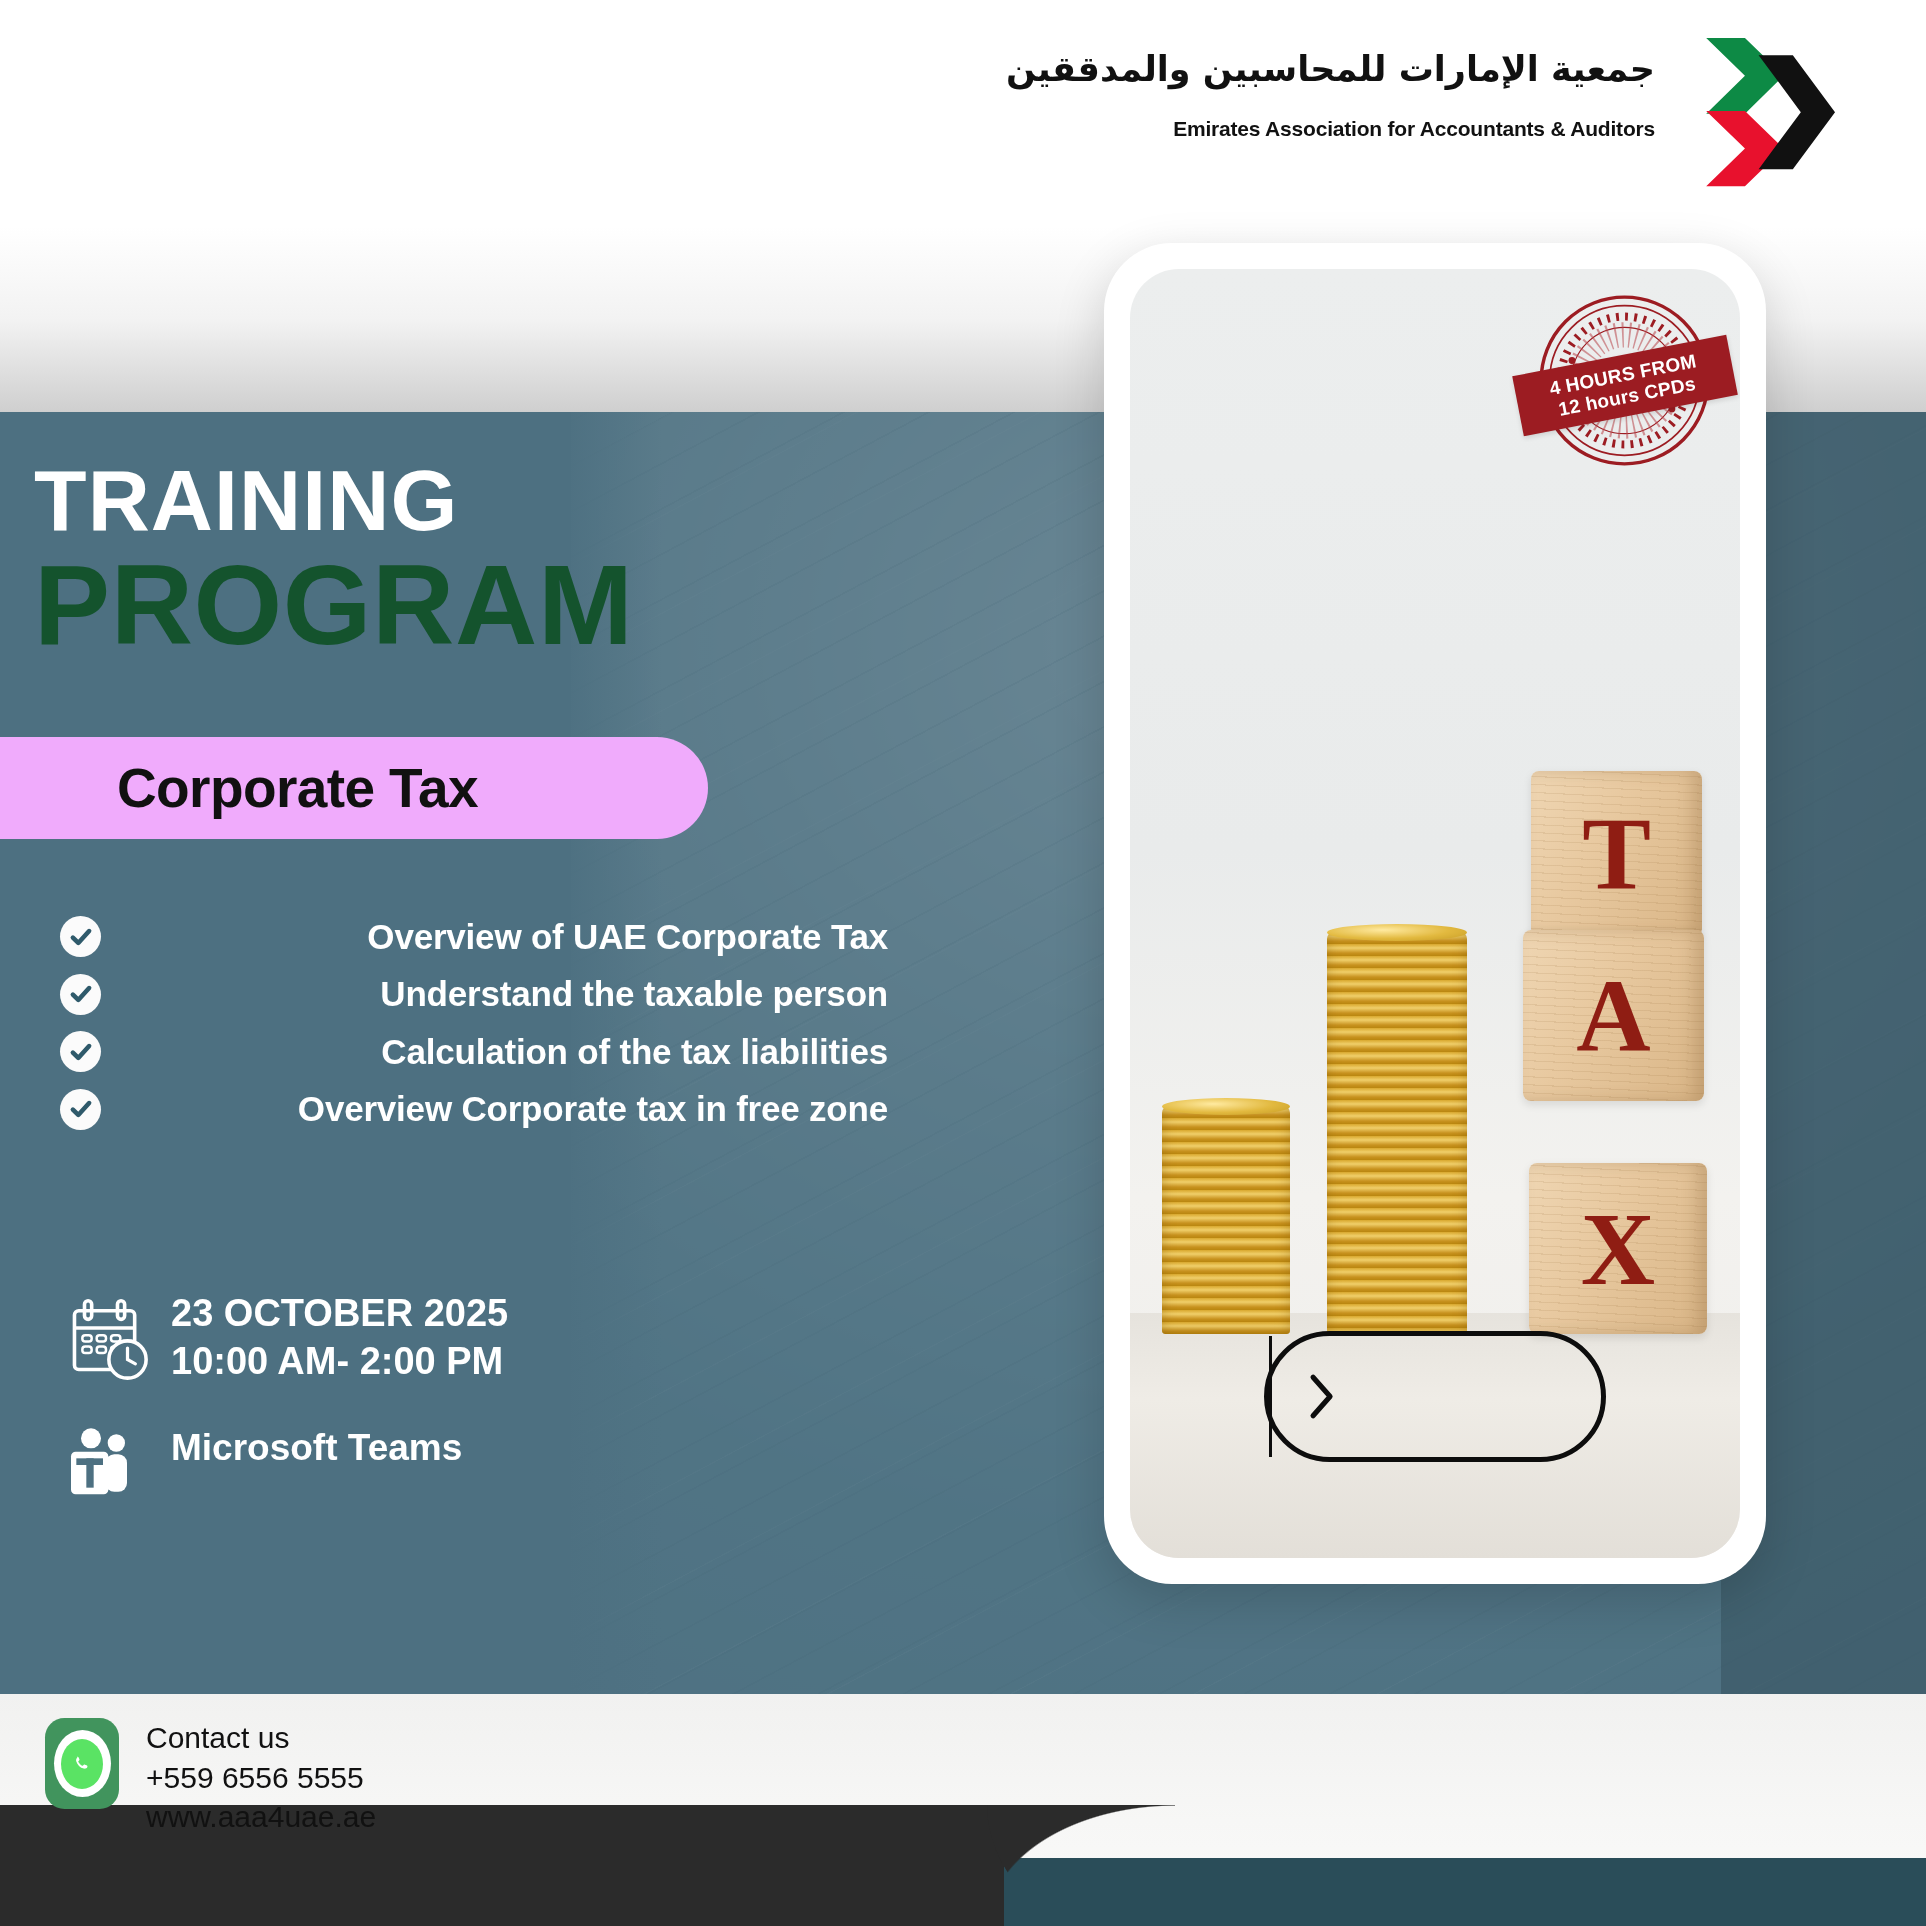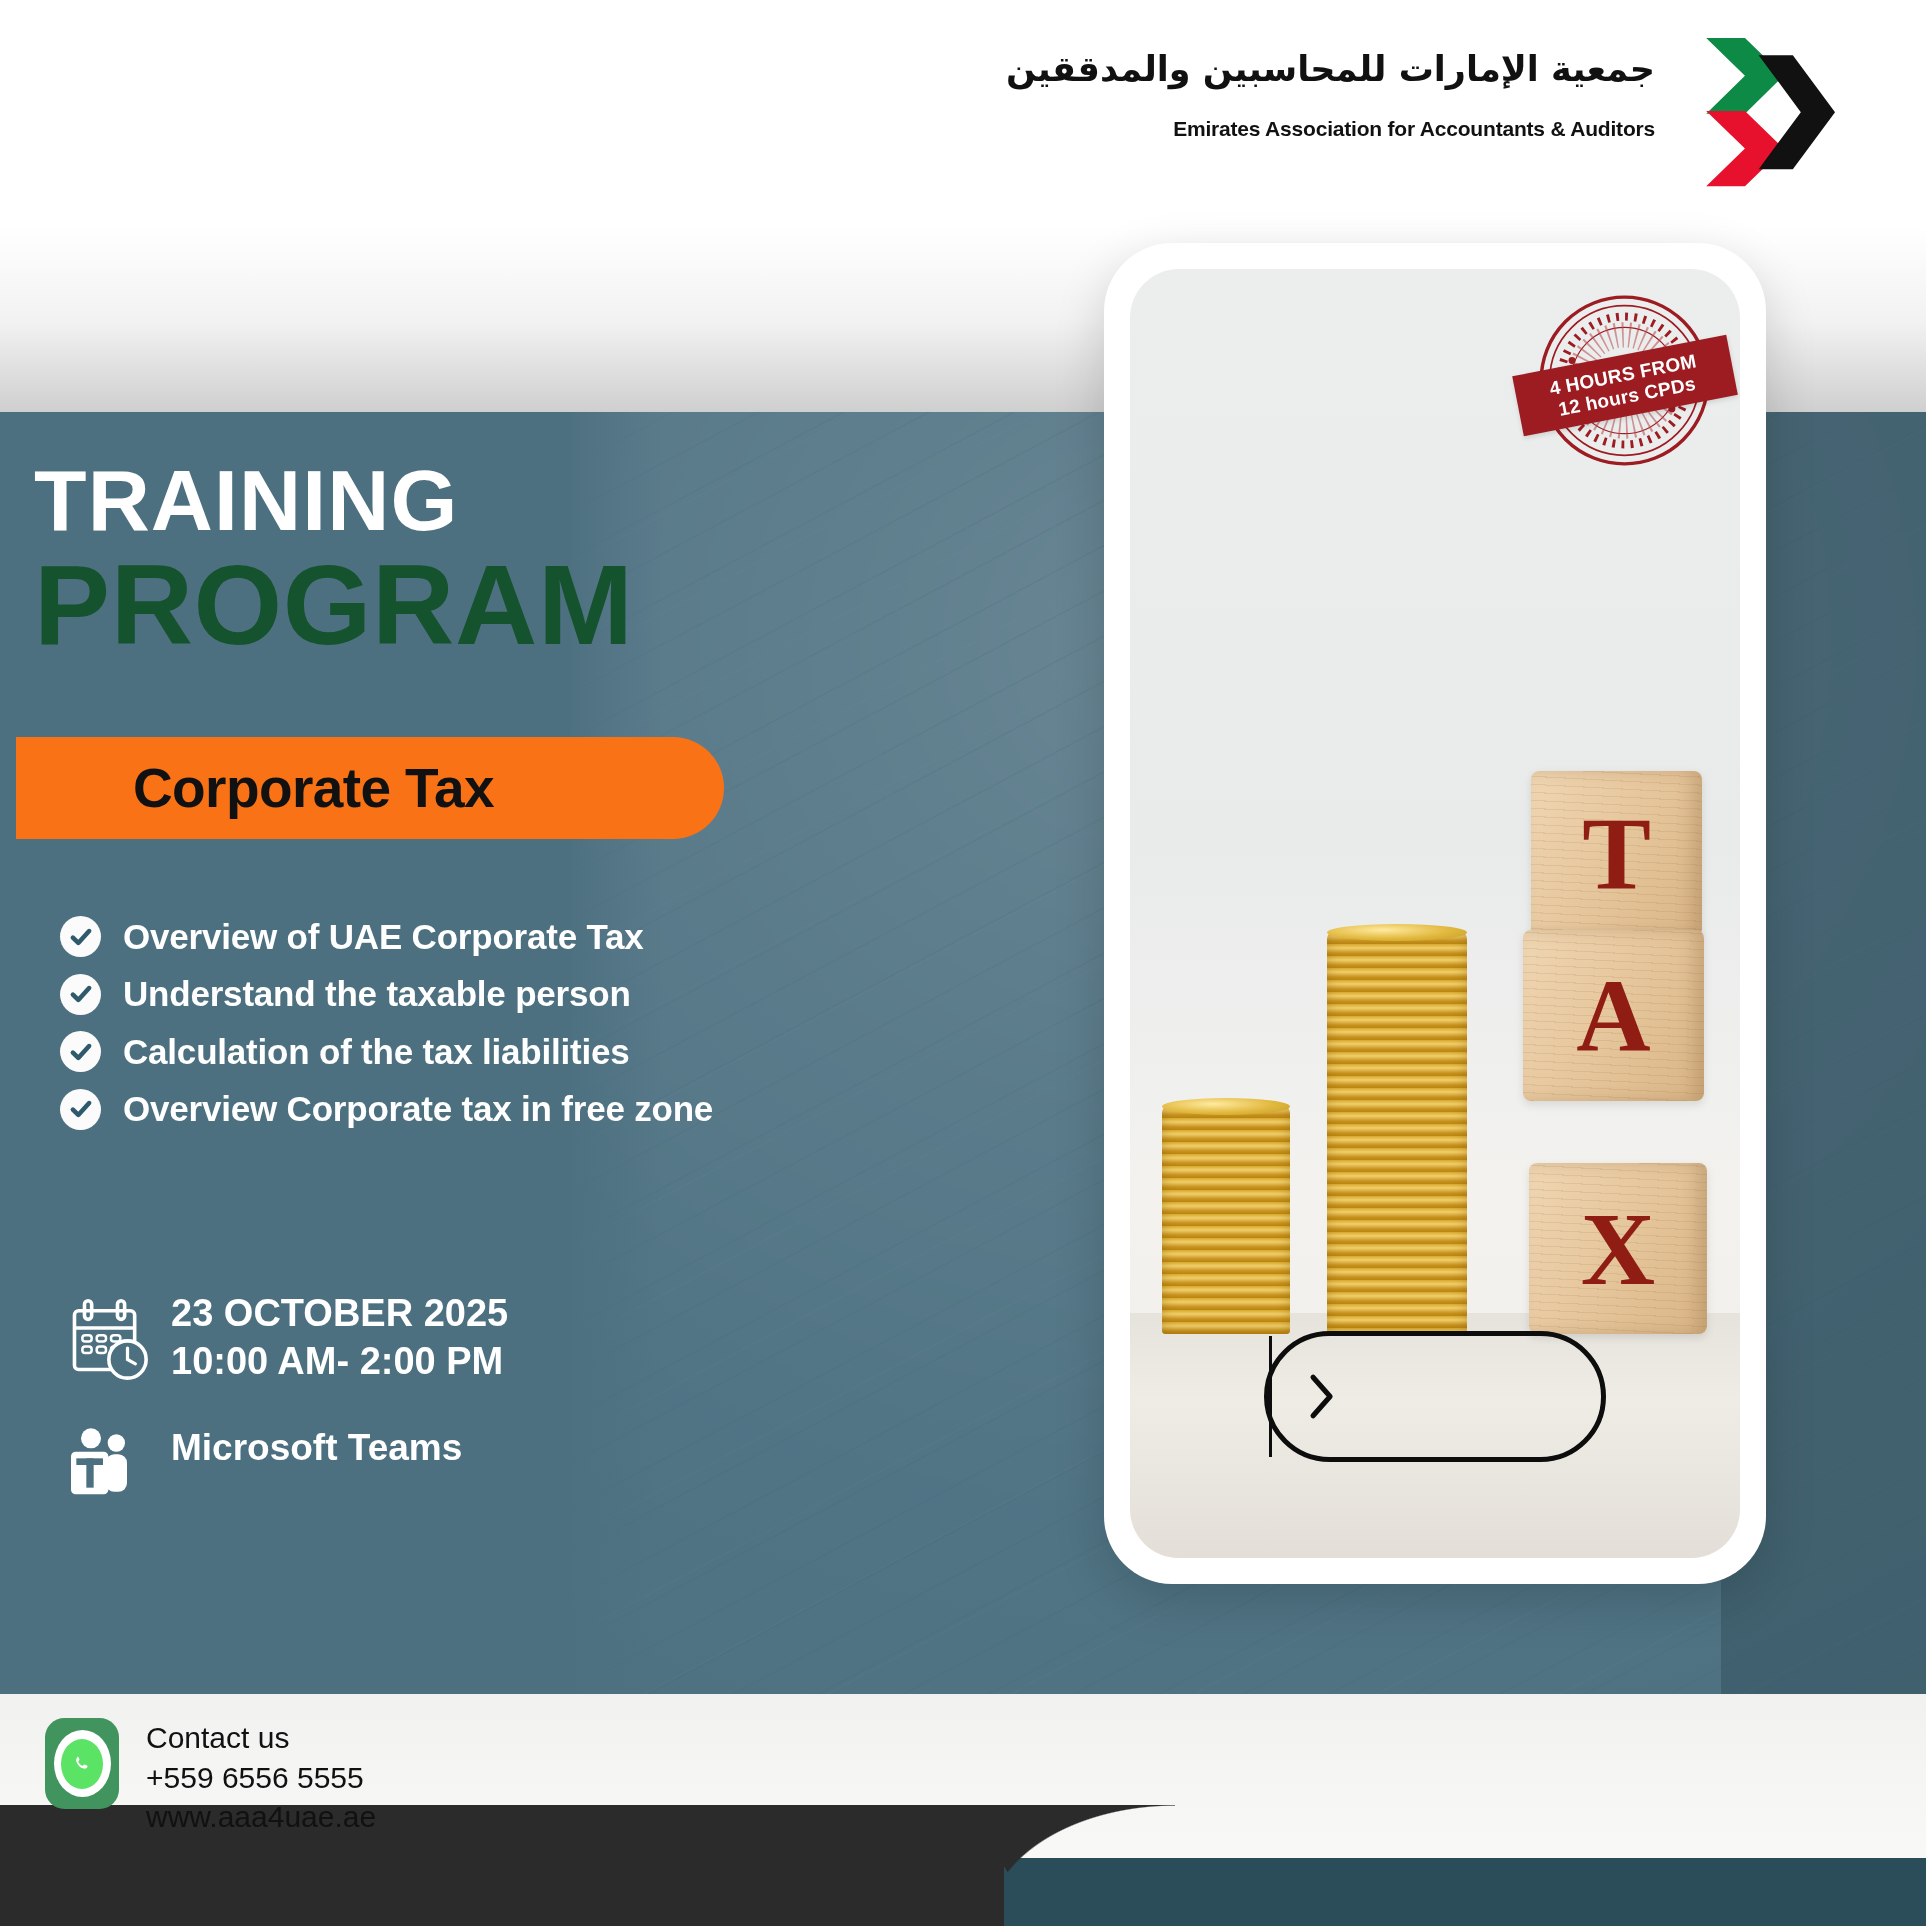--- a/index.html
+++ b/index.html
@@ -50,26 +50,26 @@
                    background:linear-gradient(90deg,#4d7081 0%, rgba(77,112,129,0) 100%); }
   .panel-dark-r { position:absolute; right:0; top:0; width:205px; height:1284px; background:rgba(55,82,95,.55); }
 
   
   .headline { position:absolute; left:34px; top:457px; z-index:9; }
   .h-training { font-size:86px; font-weight:bold; color:#ffffff; letter-spacing:1.1px; line-height:1.0;
                 font-family:"Liberation Sans",sans-serif; }
   .h-program  { font-size:114px; font-weight:bold; color:#14532d; letter-spacing:0.6px; line-height:1.0;
                 margin-top:4.6px; font-family:"Liberation Sans",sans-serif; }
 
-  .pill { position:absolute; left:16px; top:737px; width:708px; height:102px; background:#f97316;
+  .pill { position:absolute; left:0px; top:737px; width:708px; height:102px; background:#f0abfc;
           border-radius:0 57px 57px 0; z-index:9; display:flex; align-items:center; }
   .pill-text { margin-left:117px; font-size:55px; font-weight:bold; color:#111111; letter-spacing:-0.6px; }
 
   .bullets { position:absolute; left:60px; top:916px; z-index:9; width:828px; }
-  .bullet { display:flex; align-items:center; margin-bottom:16.6px; }
+  .bullet { display:flex; align-items:center; margin-bottom:16.6px;justify-content:space-between; }
   .check { width:41px; height:41px; border-radius:50%; background:#fbfbfb; flex:0 0 41px;
            display:flex; align-items:center; justify-content:center; margin-right:22px; }
   .check svg { width:26px; height:26px; }
   .bullet-text { font-size:35px; color:#ffffff; font-weight:bold; letter-spacing:-0.2px;
                  font-family:"Liberation Sans",sans-serif; white-space:nowrap; }
 
   .meta { position:absolute; left:63px; top:1290px; z-index:9; }
   .meta-row { display:flex; margin-bottom:40px; }
   .meta-icon { width:108px; flex:0 0 108px; display:flex; align-items:center; justify-content:flex-start; }
   .meta-txt { font-size:37px; color:#ffffff; font-weight:bold; line-height:1.25; letter-spacing:0px; }

